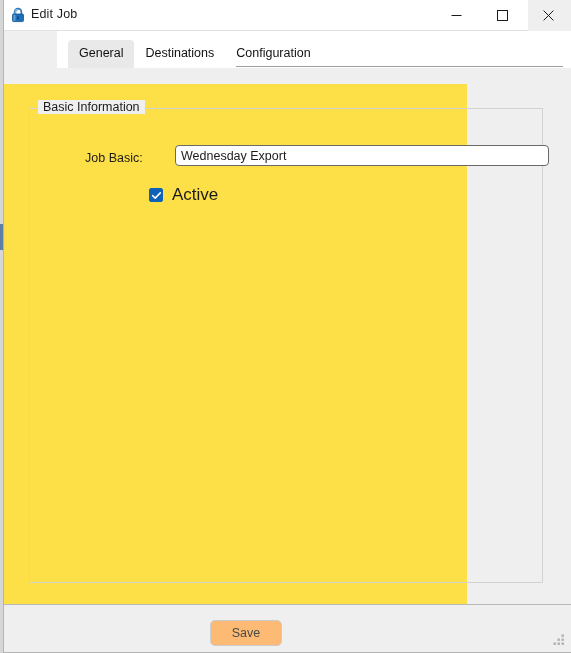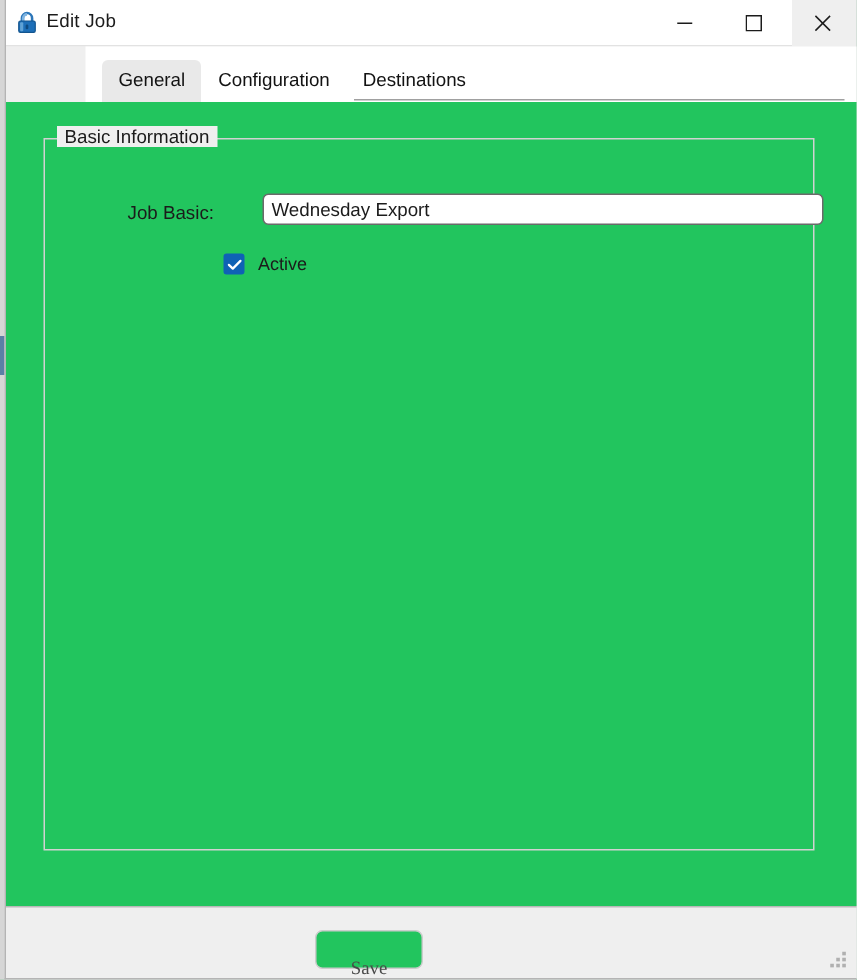--- a/index.html
+++ b/index.html
@@ -122,24 +122,24 @@
     top: 66px;
     width: 327px;
     height: 1px;
     background: #a0a0a0;
   }
 
   
   #content-pane {
     position: absolute;
     left: 0;
-    top: 68px;
-    width: 568px;
+    top: 84px;
+    width: 463px;
     height: 536px;
-    background: #22c55e;
+    background: #fde047;
   }
 
   
   #basic-information-group {
     position: absolute;
     left: 25px;
     top: 24px;
     width: 514px;
     height: 475px;
     border: 1px solid #d2d2d2;
@@ -199,21 +199,21 @@
     background: #0f62b5;
     border: 1px solid #0f62b5;
     box-sizing: border-box;
     display: flex;
     align-items: center;
     justify-content: center;
     flex: none;
   }
   #active-checkbox-label {
     margin-left: 9px;
-    font-size: 12px;
+    font-size: 17px;
     color: #1b1b1b;
     white-space: nowrap;
   }
 
   
   #footer-bar {
     position: absolute;
     left: 0;
     top: 604px;
     width: 568px;
@@ -225,28 +225,28 @@
   #footer-buttons {
     position: absolute;
     left: 206px;
     top: 15px;
     display: flex;
     gap: 12px;
   }
   .footer-button {
     width: 72px;
     height: 26px;
-    background: #22c55e;
+    background: #fdba74;
     border: 1px solid #cccccc;
     border-radius: 5px;
-    font-family: Liberation Serif, serif;
+    font-family: Liberation Sans, sans-serif;
     font-size: 12.5px;
     color: #4a4a4a;
     cursor: default;
-    padding: 12px;
+    padding: 0;
     line-height: 24px;
   }
 
   #resize-grip {
     position: absolute;
     left: 548px;
     top: 632px;
     width: 14px;
     height: 14px;
   }
@@ -286,22 +286,22 @@
       <svg width="11" height="11" viewBox="0 0 11 11">
         <line x1="0.6" y1="0.6" x2="10.4" y2="10.4" stroke="#1b1b1b" stroke-width="1"></line>
         <line x1="10.4" y1="0.6" x2="0.6" y2="10.4" stroke="#1b1b1b" stroke-width="1"></line>
       </svg>
     </div>
   </div>
 
   <div id="tab-strip">
     <div id="tab-list">
       <div class="tab-item is-selected">General</div>
+      <div class="tab-item">Destinations</div>
       <div class="tab-item">Configuration</div>
-      <div class="tab-item">Destinations</div>
     </div>
   </div>
   <div id="tab-underline"></div>
 
   <div id="content-pane">
 
     <div id="basic-information-group"></div>
     <div id="basic-information-legend">Basic Information</div>
 
     <label id="job-name-label">Job Basic:</label>

